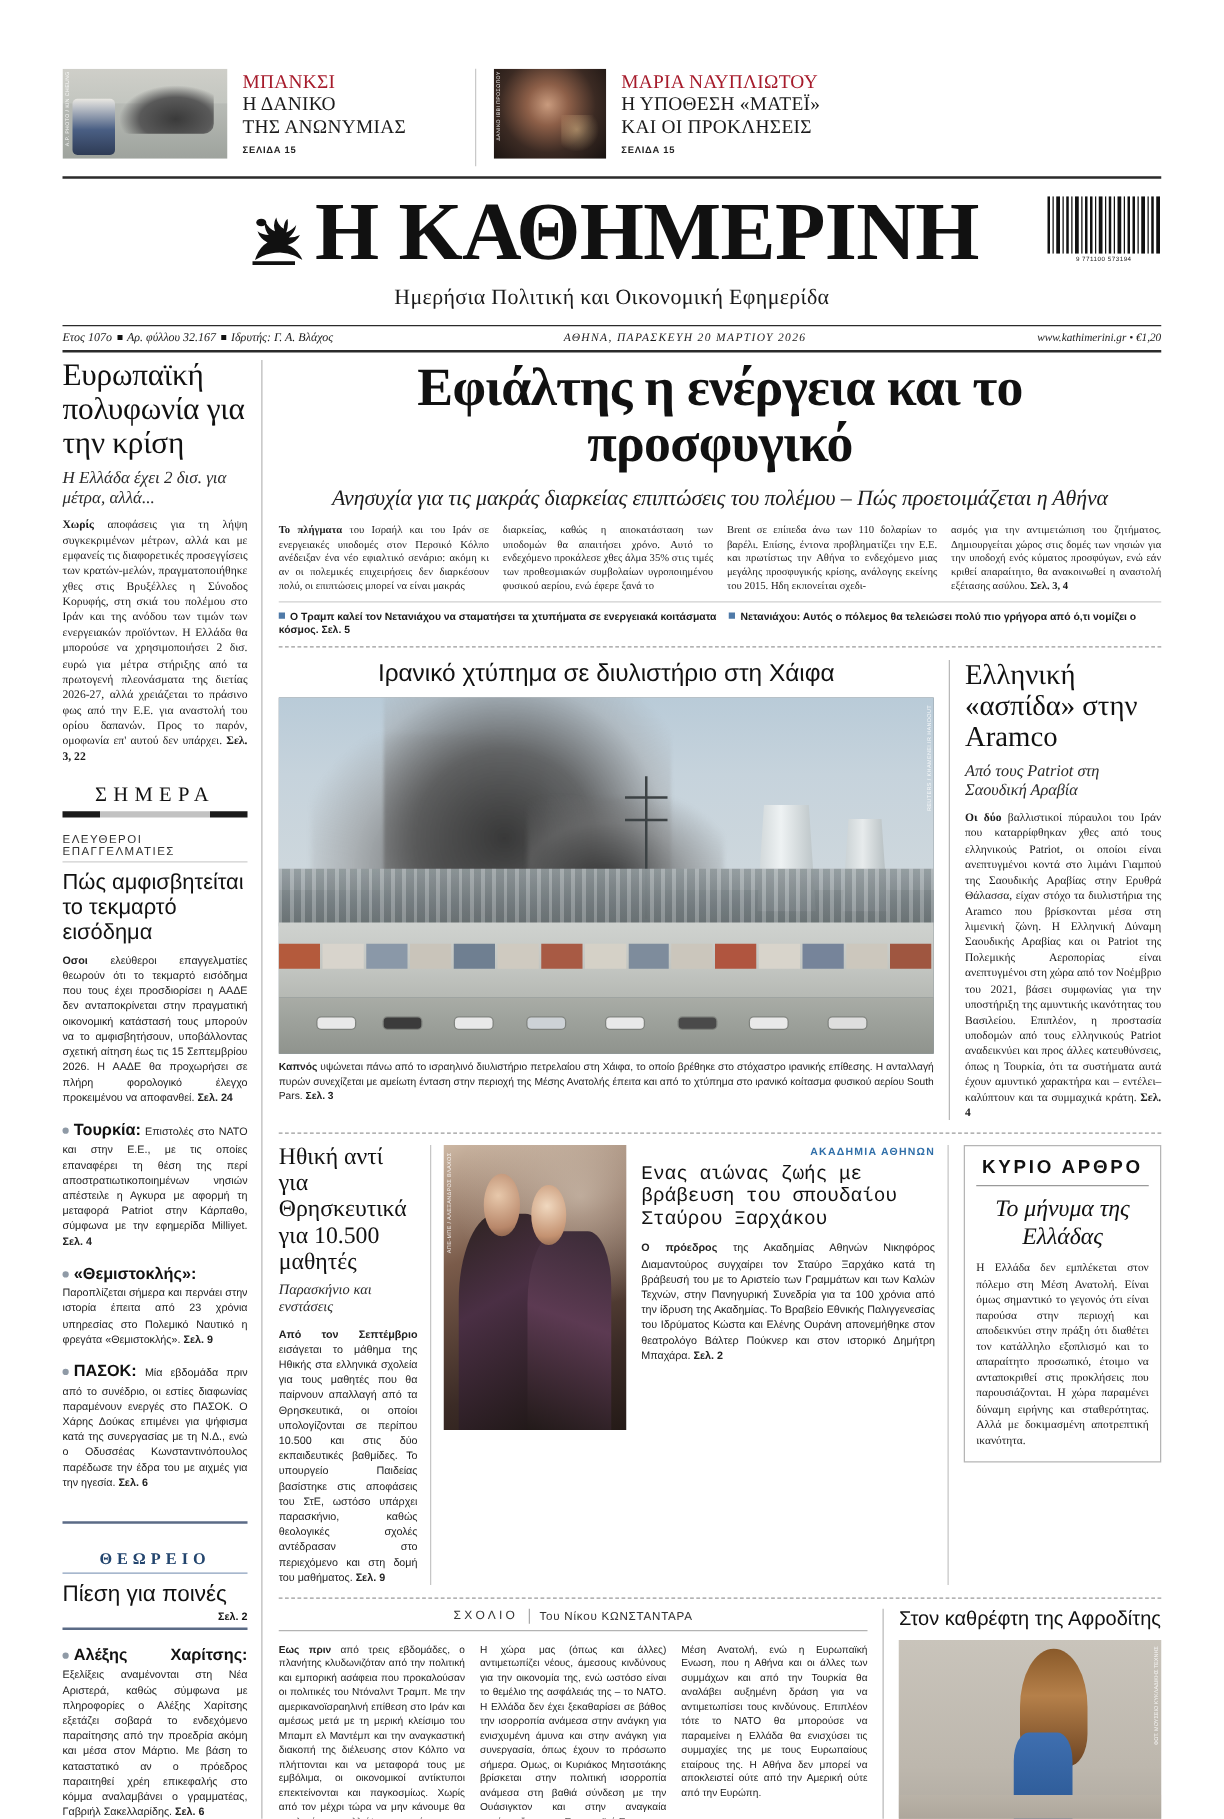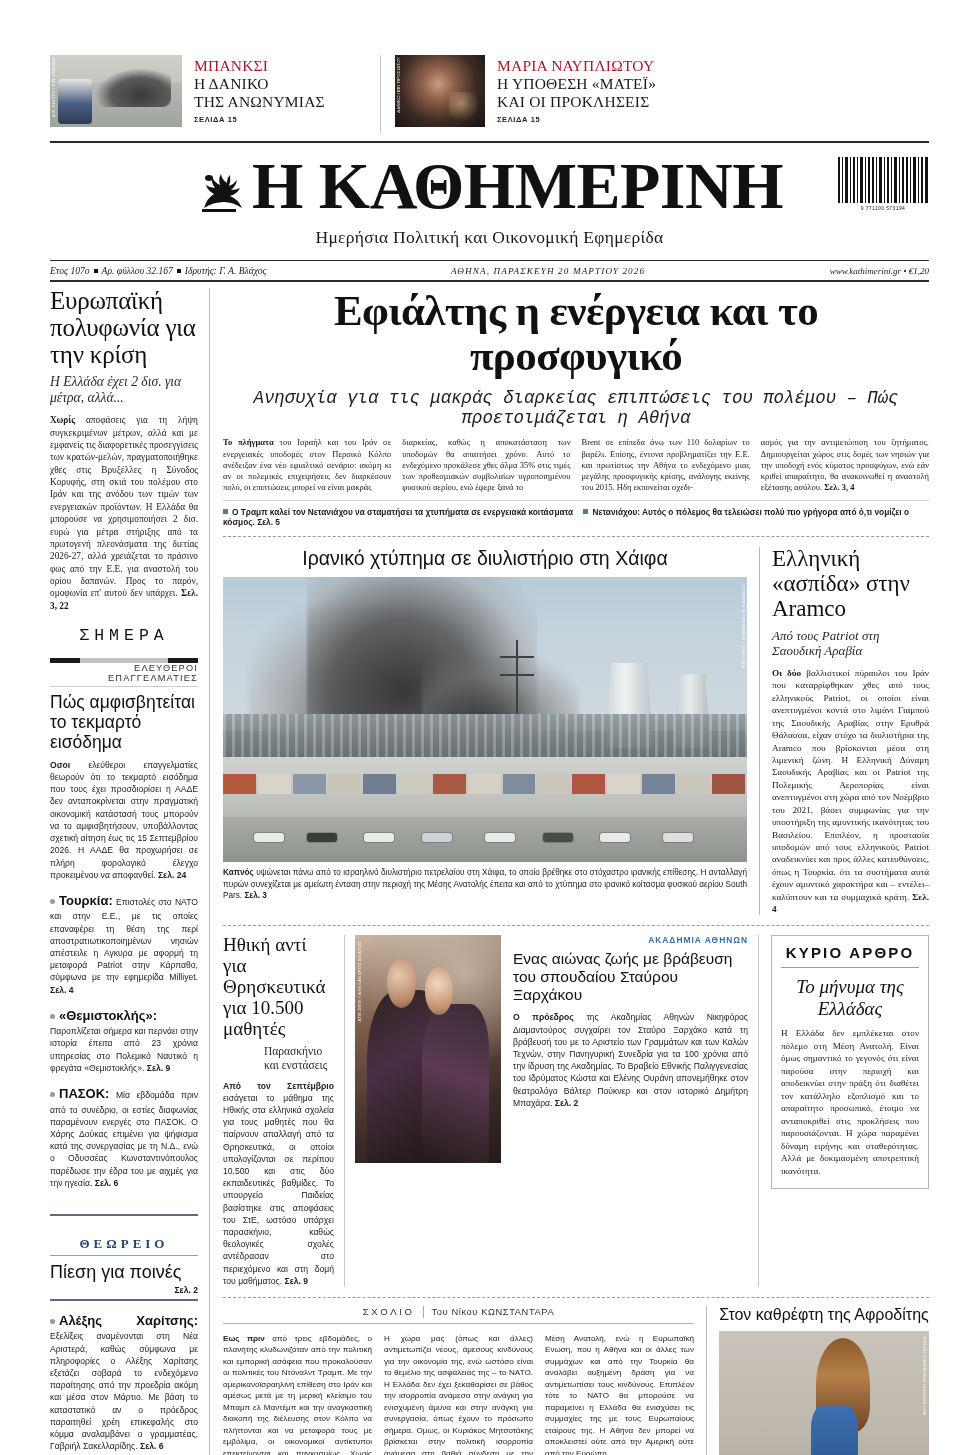--- a/index.html
+++ b/index.html
@@ -131,34 +131,34 @@
   .body-s {
     font-family: "Liberation Serif", serif;
     font-size: 9.3px; line-height: 1.33; color: #1a1a1a; text-align: justify;
     hyphens: auto; -webkit-hyphens: auto;
   }
   .lead-left-body { margin-top: 8px; }
   .body-s b { font-weight: bold; }
 
   .section-band { margin-top: 14px; }
   .section-band .title {
-    text-align: center; font-family: Liberation Mono, monospace;
-    font-size: 16.5px; letter-spacing: 5px; color: #111; padding-bottom: 13px;
+    text-align: center; font-family: Liberation Serif, serif;
+    font-size: 16.5px; letter-spacing: 5px; color: #111; padding-bottom: 3px;
   }
   .band-rule {
     height: 5px; display: flex; gap: 0; align-items: stretch;
   }
   .band-rule .a { flex: 0 0 30px; background: #1a1a1a; }
   .band-rule .b { flex: 1 1 auto; background: #c2c2c2; }
   .band-rule .c { flex: 0 0 30px; background: #1a1a1a; }
 
   .kicker-ul {
-    padding-bottom: 3px; border-bottom: 1px solid #cfcfcf;
+    margin-top: 12px; padding-bottom: 3px; border-bottom: 1px solid #cfcfcf;
     font-family: "Liberation Sans", sans-serif;
-    font-size: 9.2px; letter-spacing: 1.2px; color: #333; text-align: right;
+    font-size: 9.2px; letter-spacing: 1.2px; color: #333;
   }
   .item-head {
     margin-top: 6px;
     font-family: "Liberation Sans", sans-serif;
     font-size: 17.5px; font-weight: normal; line-height: 1.14; color: #111;
   }
   .body-sans {
     font-family: "Liberation Sans", sans-serif;
     font-size: 8.6px; line-height: 1.42; color: #222; text-align: justify;
   }
@@ -189,21 +189,21 @@
   .theorio .rule3 { border-top: 2px solid #5b6b86; margin-top: 4px; }
 
   
   .main-headline {
     font-family: "Liberation Serif", "DejaVu Serif", serif;
     font-size: 43px; line-height: 1.05; letter-spacing: -.6px; color: #111;
     text-align: center;
   }
   .main-sub {
     margin-top: 10px; text-align: center;
-    font-family: Liberation Mono, monospace; font-style: italic;
+    font-family: Liberation Serif, serif; font-style: italic;
     font-size: 17.5px; color: #1d1d1d; letter-spacing: -.1px;
   }
   .lead-cols {
     margin-top: 9px; display: flex; gap: 11px;
   }
   .lead-cols .c { flex: 1 1 0; }
   .lead-cols .body-s { font-size: 8.5px; line-height: 1.32; }
   .bullets-line {
     margin-top: 7px; padding-top: 6px; border-top: 1px solid #cfcfcf;
     font-family: "Liberation Sans", sans-serif;
@@ -307,22 +307,22 @@
   
   .band3 { display:flex; margin-top: 10px; padding-top: 9px; border-top: 1px dashed #9a9a9a; }
   .b3-c1 { flex: 0 0 122px; padding-right: 10px; border-right: 1px solid #c6c6c6; }
   .b3-photo { flex: 0 0 166px; padding: 0 10px; position: relative; }
   .b3-c3 { flex: 1 1 auto; padding: 0 10px 0 2px; border-right: 1px solid #c6c6c6; }
   .b3-c4 { flex: 0 0 170px; padding-left: 12px; }
   .h-serif {
     font-family:"Liberation Serif", serif; font-size: 19px; line-height: 1.1; color:#111;
   }
   .h-serif-sub {
-    margin-top: 5px; font-family:"Liberation Serif", serif; 
-    font-size: 11.5px; color:#2a2a2a; line-height:1.2;margin-left:41px;
+    margin-top: 5px; font-family:"Liberation Serif", serif; font-style: italic;
+    font-size: 11.5px; color:#2a2a2a; line-height:1.2;
   }
   .b3-img {
     width: 100%; height: 228px; overflow:hidden; position: relative;
     background: linear-gradient(160deg,#cdb8a4 0%, #7a5b4a 35%, #3b2b26 75%, #241a17 100%);
   }
   .b3-img .robe {
     position:absolute; left: 8%; bottom: 0; width: 52%; height: 76%;
     background: linear-gradient(150deg,#2d2320 0%, #4a2f44 40%, #1e1715 100%);
     border-radius: 40% 30% 0 0;
   }
@@ -342,21 +342,21 @@
   .b3-img .bg-blur {
     position:absolute; inset: 0 0 40% 0;
     background: radial-gradient(ellipse at 75% 30%, rgba(235,225,210,.55), rgba(120,100,85,0) 65%);
   }
   .kicker-blue {
     font-family:"Liberation Sans", sans-serif; font-weight: bold;
     font-size: 8.4px; letter-spacing: 1px; color:#2f6ea8; text-align: right;
   }
   .b3c3-head {
     margin-top: 5px; text-align: left;
-    font-family:Liberation Sans, sans-serif; font-size: 15.5px; line-height: 1.16; color:#111;
+    font-family:Liberation Mono, monospace; font-size: 15.5px; line-height: 1.16; color:#111;
   }
   .editorial-box { border: 1px solid #b5b5b5; padding: 8px 9px 10px 9px; }
   .editorial-kicker {
     text-align:center; font-family:"Liberation Sans", sans-serif; font-weight: bold;
     font-size: 15px; letter-spacing: 2.2px; color:#111; padding-bottom: 6px;
     border-bottom: 1px solid #9a9a9a;
   }
   .editorial-title {
     margin-top: 8px; text-align:center;
     font-family:"Liberation Serif", serif; font-style: italic;

